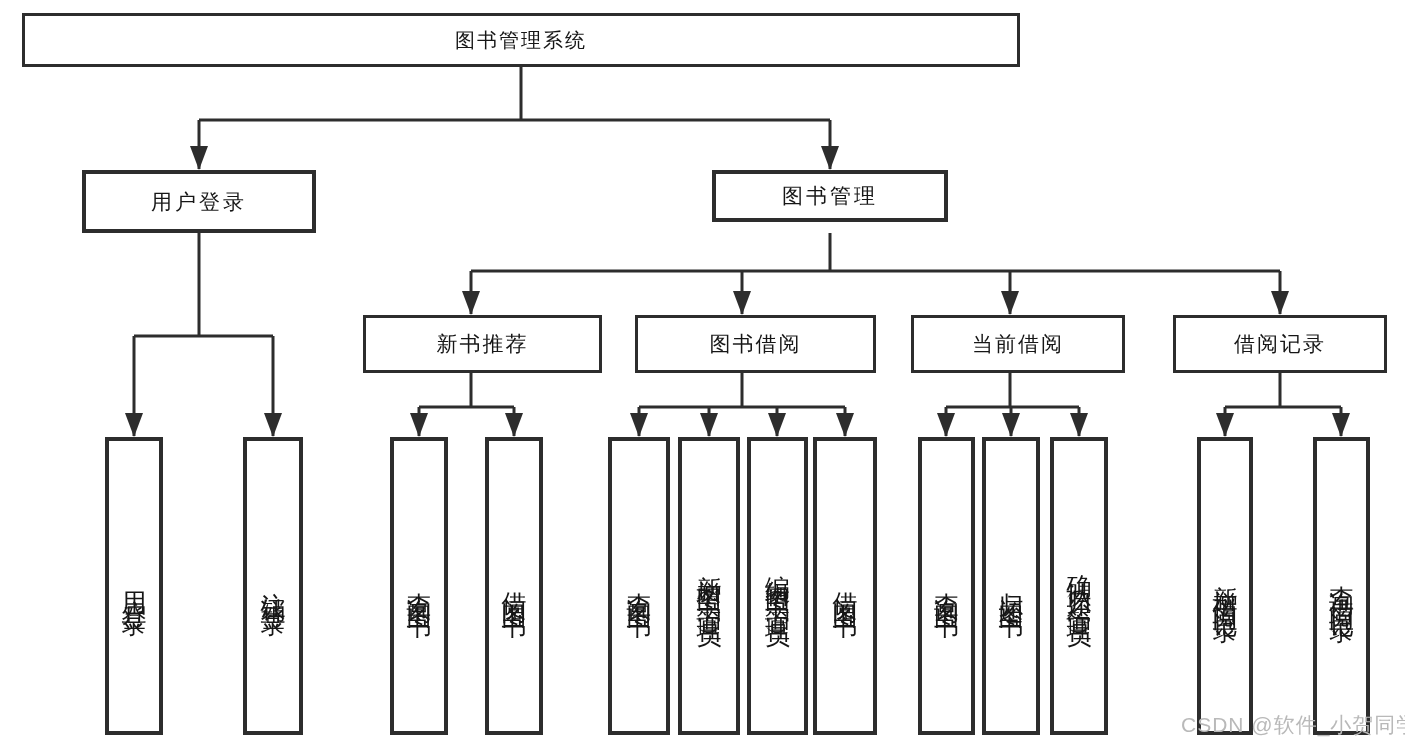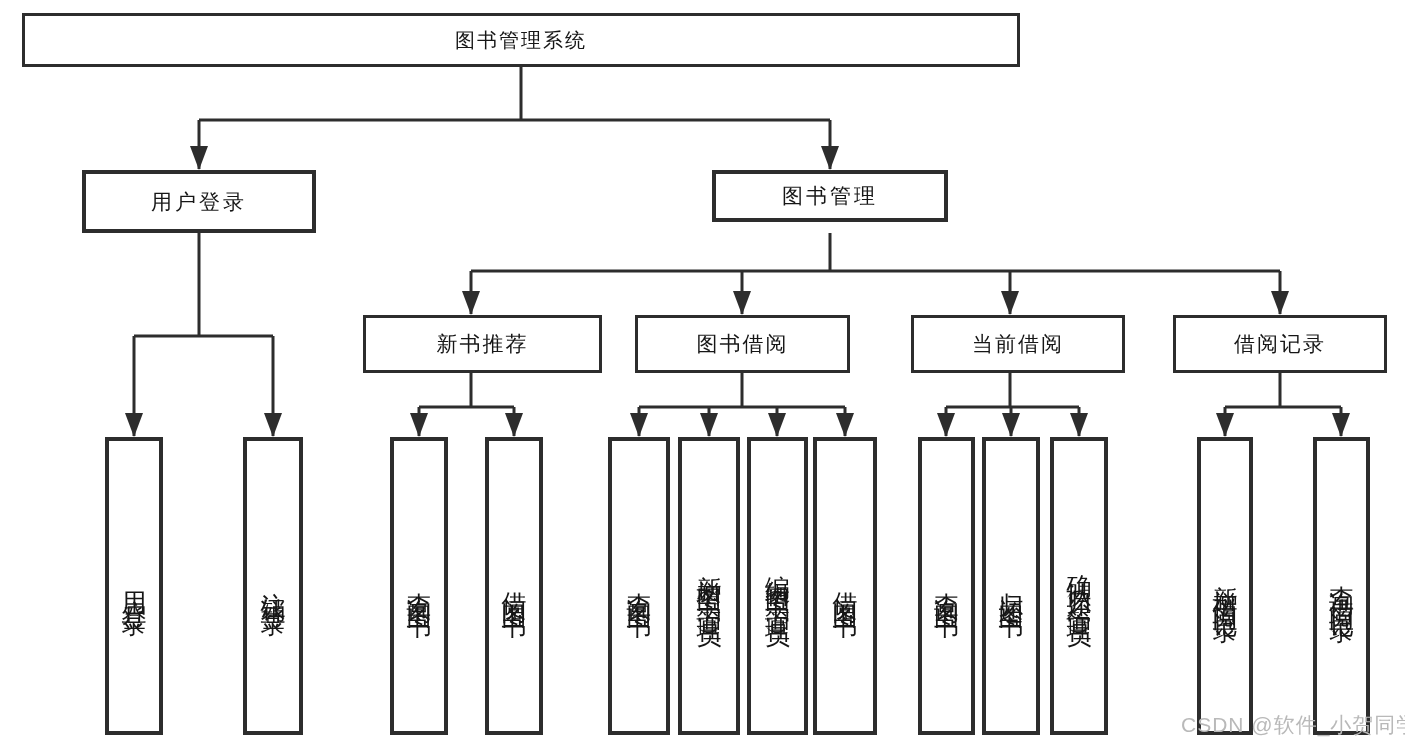--- a/index.html
+++ b/index.html
@@ -129,21 +129,21 @@
   <div class="box l2" style="left:82px;top:170px;width:234px;height:63px;">
     <span>用户登录</span>
   </div>
   <div class="box l2" style="left:712px;top:170px;width:236px;height:52px;">
     <span>图书管理</span>
   </div>
 
   <div class="box l3" style="left:363px;top:315px;width:239px;height:58px;">
     <span>新书推荐</span>
   </div>
-  <div class="box l3" style="left:635px;top:315px;width:215px;height:58px;">
+  <div class="box l3" style="left:635px;top:315px;width:241px;height:58px;">
     <span>图书借阅</span>
   </div>
   <div class="box l3" style="left:903px;top:315px;width:214px;height:58px;margin-left:8px;">
     <span>当前借阅</span>
   </div>
   <div class="box l3" style="left:1173px;top:315px;width:214px;height:58px;">
     <span>借阅记录</span>
   </div>
 
   <div class="box leaf" style="left:105px;top:437px;width:58px;height:298px;">

